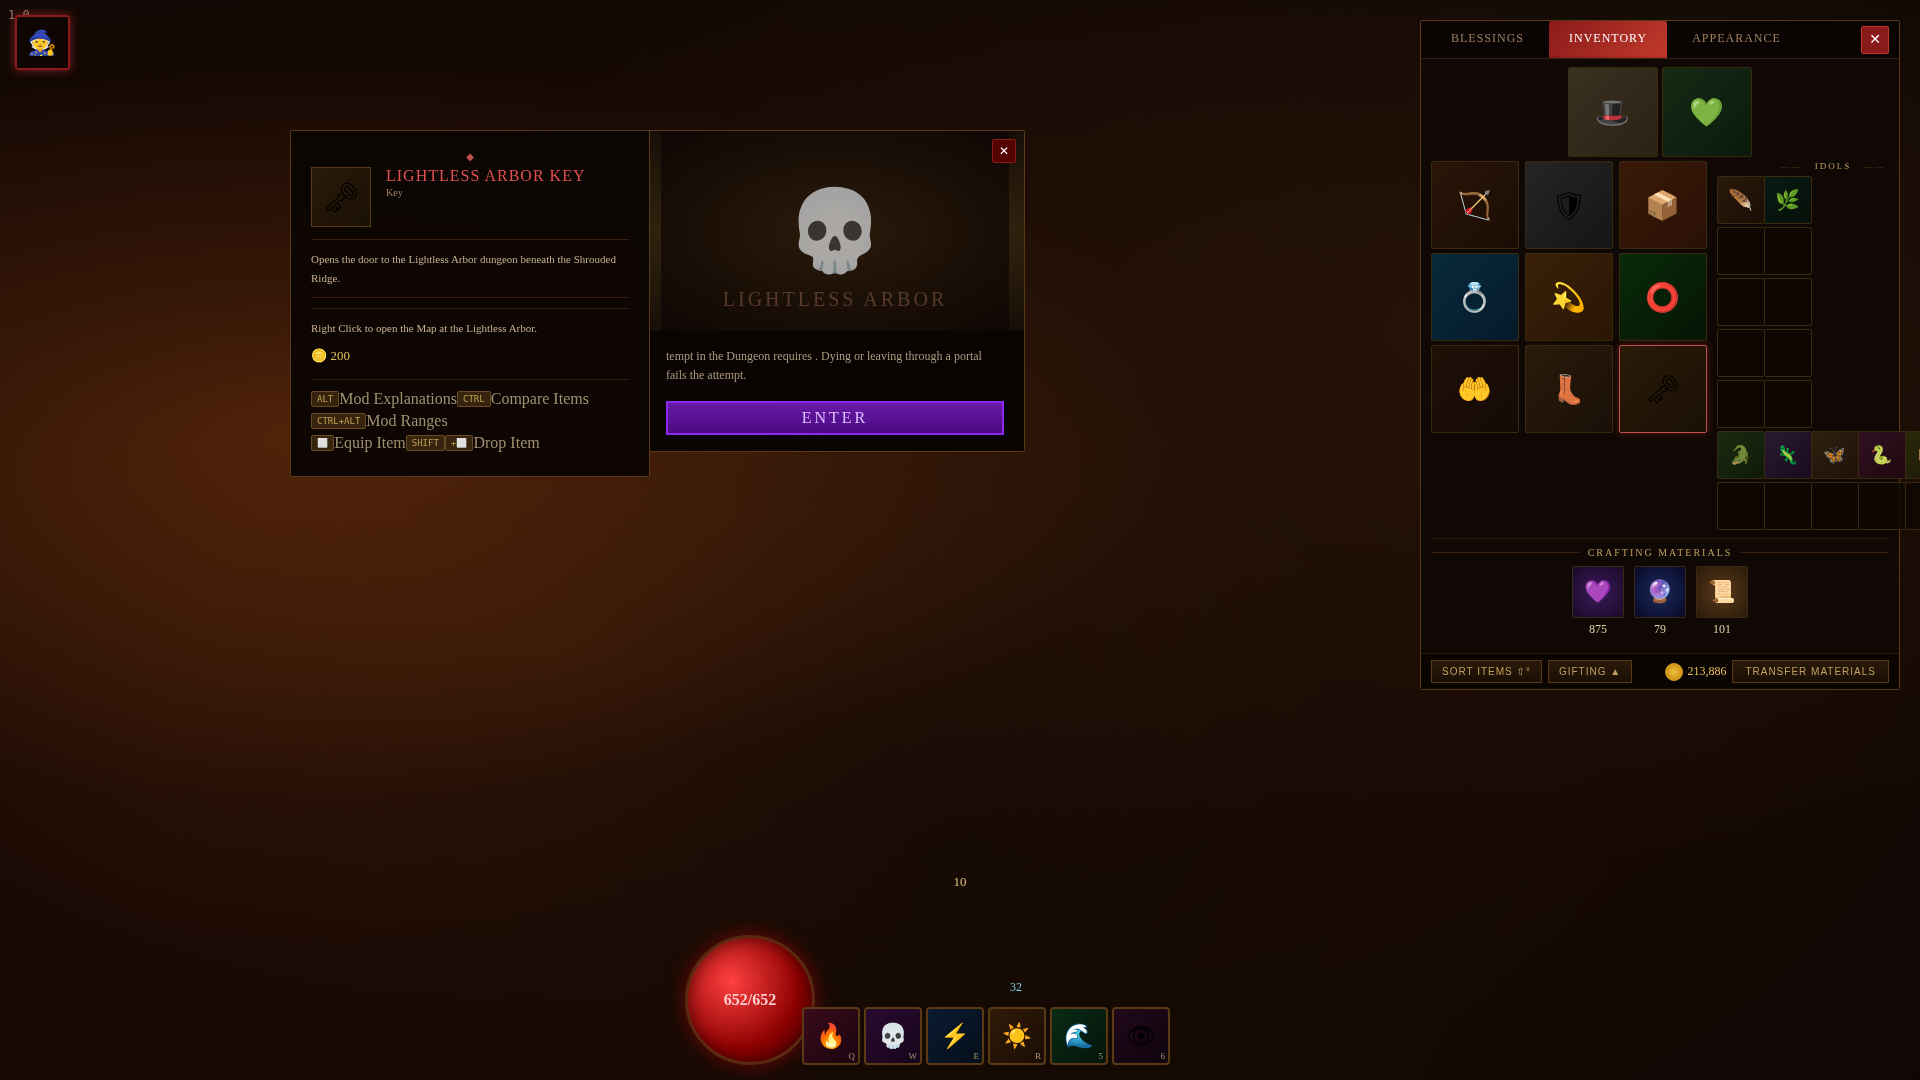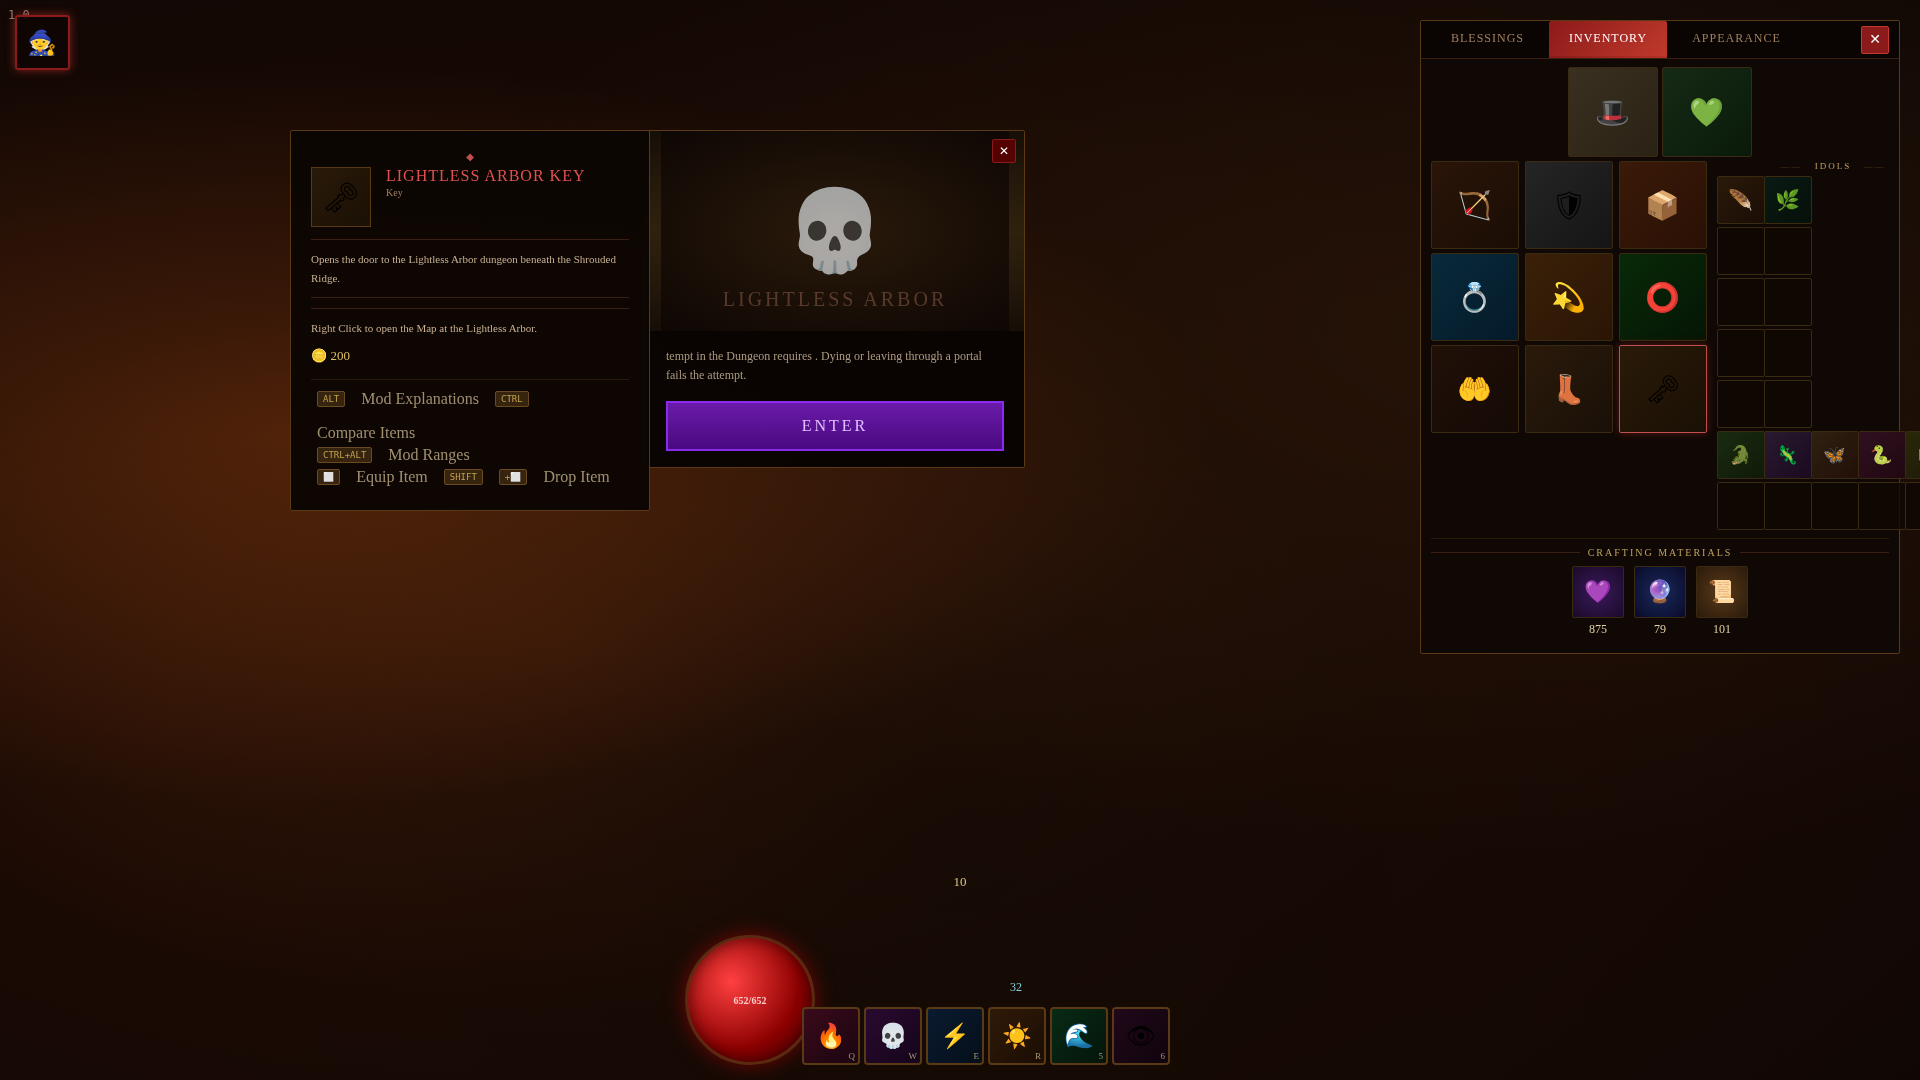--- a/index.html
+++ b/index.html
@@ -46,21 +46,21 @@
       transform: translateX(-50%);
       width: 130px;
       height: 130px;
       border-radius: 50%;
       background: radial-gradient(circle at 35% 35%, #ff4040, #8b0000 60%, #3d0000);
       border: 3px solid #5a2a10;
       display: flex;
       align-items: center;
       justify-content: center;
       color: #ffcccc;
-      font-size: 10px;
+      font-size: 16px;
       font-weight: bold;
       box-shadow: 0 0 20px rgba(200,0,0,0.5), inset 0 0 15px rgba(0,0,0,0.5);
     }
 
     .action-slot {
       width: 58px;
       height: 58px;
       border: 2px solid #5a3a15;
       background: rgba(20,10,5,0.8);
       border-radius: 4px;
@@ -342,21 +342,21 @@
 
     .dungeon-desc {
       color: rgba(200,180,150,0.85);
       font-size: 12px;
       line-height: 1.6;
       margin-bottom: 16px;
     }
 
     .enter-btn {
       width: 100%;
-      padding: 14px;
+      padding: 6px;
       background: linear-gradient(180deg, #6a1aaa, #4a0a80);
       border: 2px solid #8a2aee;
       color: #e0c0ff;
       font-size: 16px;
       letter-spacing: 3px;
       text-transform: uppercase;
       cursor: pointer;
       text-align: center;
     }
 
@@ -427,24 +427,23 @@
 
     .tooltip-footer {
       margin-top: 15px;
       padding-top: 10px;
       border-top: 1px solid #2a1a08;
     }
 
     .key-hint-row {
       display: flex;
       align-items: center;
-      gap: 16px;
+      gap: 0;
       margin-bottom: 4px;
       flex-wrap: wrap;
-      margin-left: 6px;
     }
 
     .key-tag {
       background: rgba(60,40,15,0.9);
       border: 1px solid #6a4a20;
       color: #c0a050;
       font-size: 9px;
       padding: 2px 5px;
       border-radius: 2px;
       font-family: monospace;
@@ -720,20 +719,35 @@
         <div class="crafting-item">
           <div class="crafting-icon crafting-mat3">
             <span>📜</span>
           </div>
           <div class="crafting-count">101</div>
         </div>
       </div>
     </div>
   </div>
 
+  <div class="inv-bottom">
+    <button class="sort-btn">
+      <span>SORT ITEMS</span>
+      <span> ⇧°</span>
+    </button>
+    <button class="sort-btn">
+      <span>GIFTING</span>
+      <span> ▲</span>
+    </button>
+    <div class="gold-display">
+      <div class="gold-icon"></div>
+      <span>213,886</span>
+    </div>
+    <button class="transfer-btn">TRANSFER MATERIALS</button>
+  </div>
 </div>
 
 <div style="position:absolute; bottom:0; left:0; right:0; height:120px; display:flex; align-items:flex-end; justify-content:center; padding-bottom:15px; gap:8px;">
 
   <div style="position:relative;">
     <div class="health-orb">
       <span>652/652</span>
     </div>
   </div>
 

